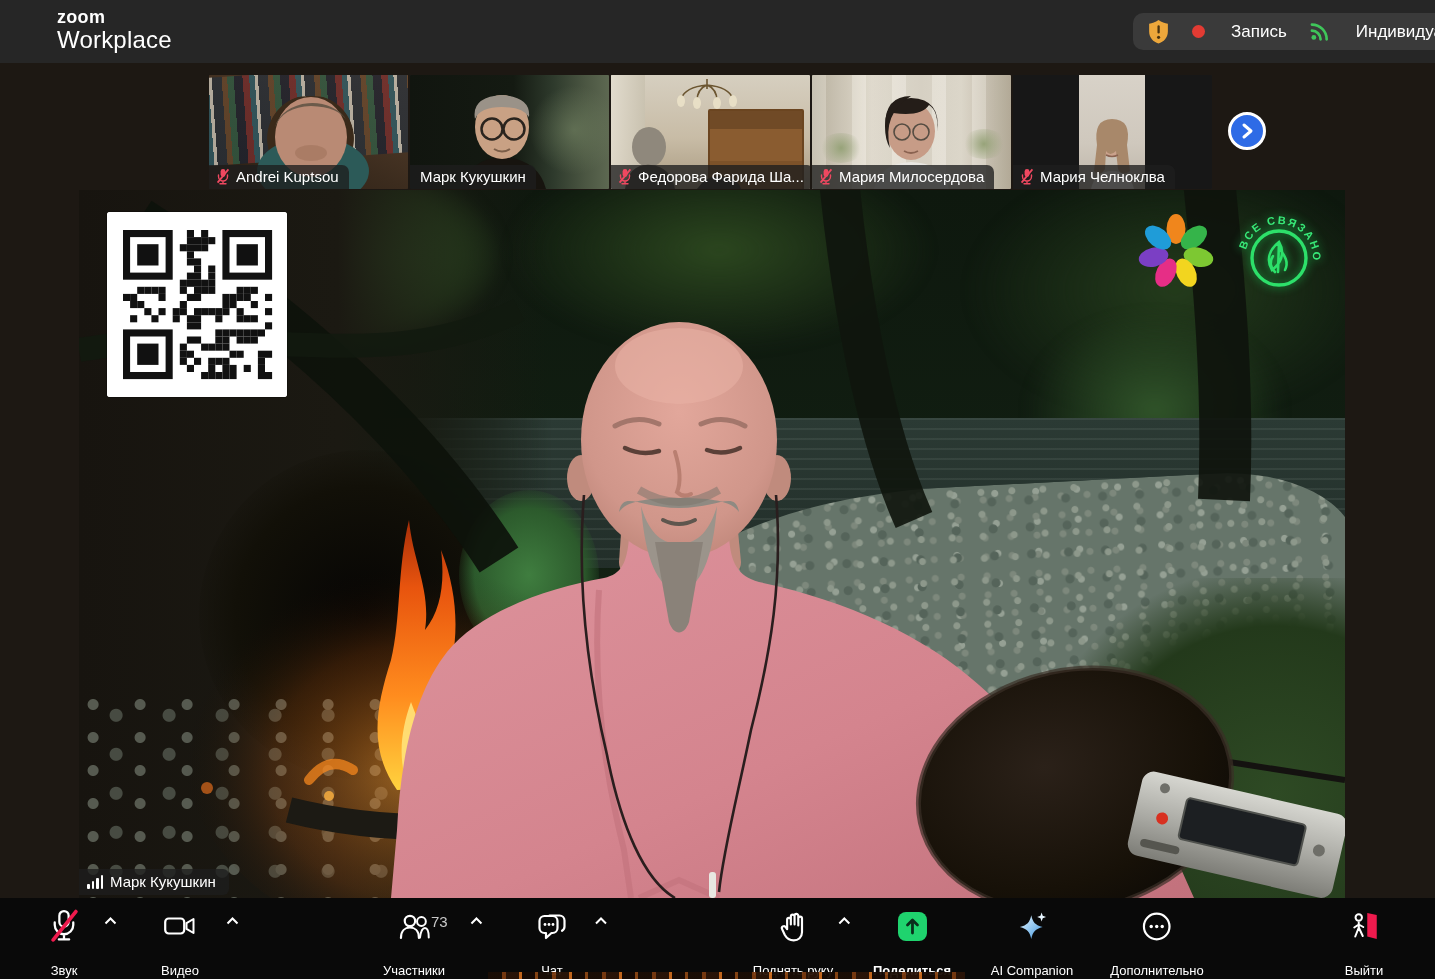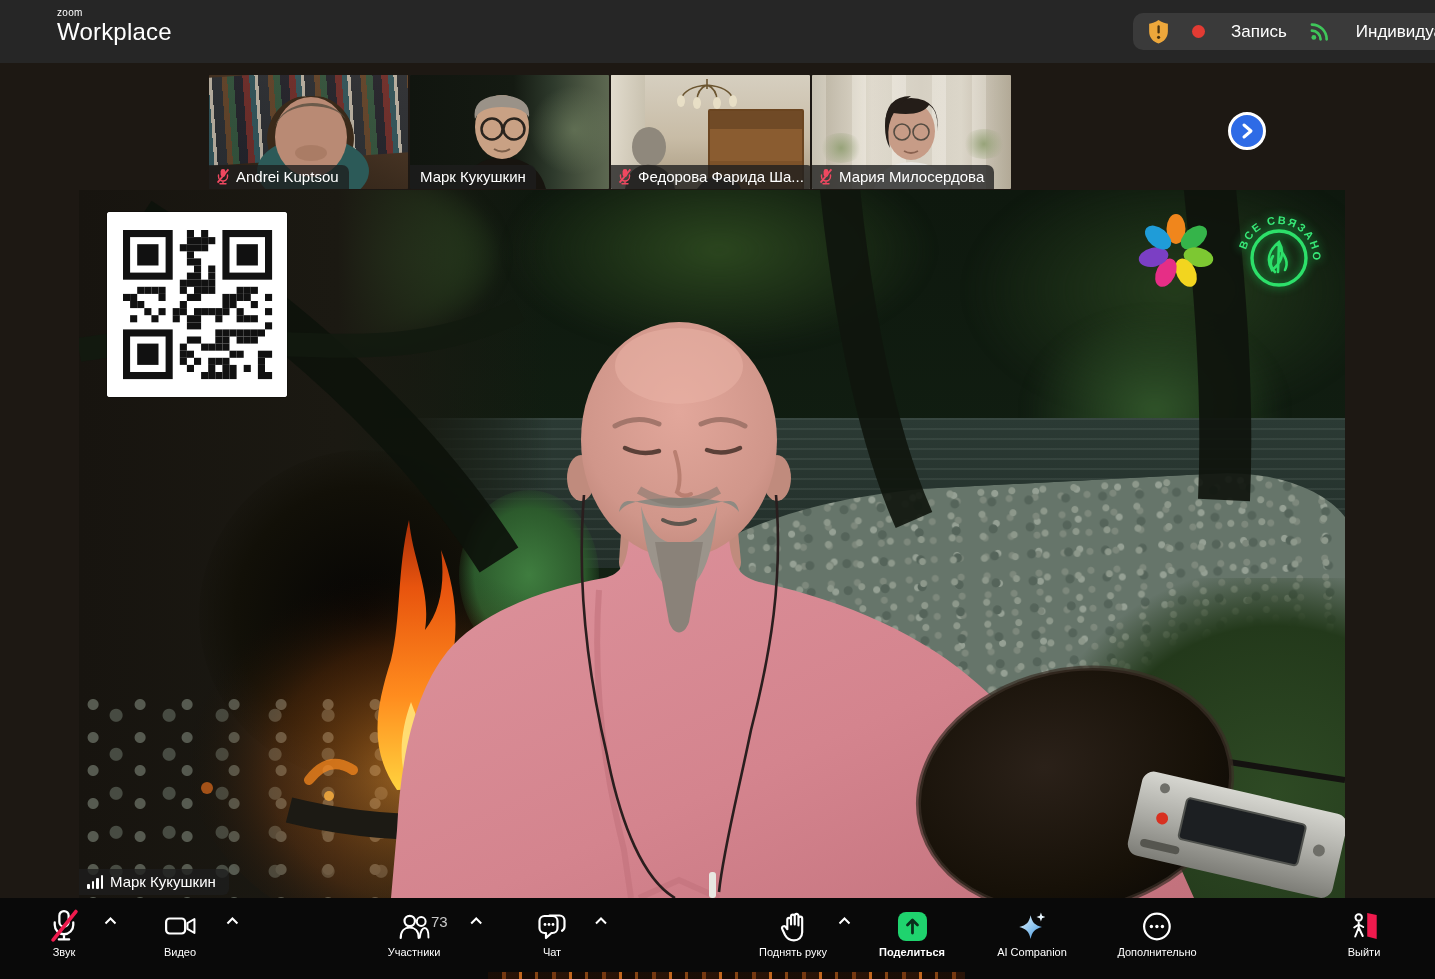--- a/index.html
+++ b/index.html
@@ -1,20 +1,20 @@
 <!DOCTYPE html>
 <html><head>
 <meta charset="utf-8">
 <style>
   html,body{margin:0;padding:0;background:#000;width:1435px;height:979px;overflow:hidden;
     font-family:"Liberation Sans",sans-serif;-webkit-font-smoothing:antialiased;}
   
   #topbar{position:absolute;left:0;top:0;width:1435px;height:63px;background:#262626;}
   #brand{position:absolute;left:57px;top:8px;color:#fff;line-height:1;}
-  #brand .small{font-size:10px;font-weight:400;letter-spacing:.3px;}
+  #brand .small{font-size:18px;font-weight:700;letter-spacing:.3px;}
   #brand .big{font-size:24px;font-weight:500;margin-top:2px;letter-spacing:.2px;}
   #top-pill{position:absolute;right:0;top:13px;height:37px;background:#3a3a3a;border-radius:10px 0 0 10px;
     display:flex;align-items:center;gap:22px;padding:0 6px 0 14px;color:#fff;font-size:17px;white-space:nowrap;overflow:hidden;width:282px;}
   .pill-group{display:flex;align-items:center;gap:26px;}
   .rec-dot{width:13px;height:13px;border-radius:50%;background:#e23b33;}
   
   #stage{position:absolute;left:0;top:63px;width:1435px;height:835px;background:#1d1813;}
   
   #filmstrip{position:absolute;left:209px;top:12px;display:flex;gap:2px;}
   .tile{width:199px;height:114px;position:relative;overflow:hidden;border-radius:1px;background:#222;}
@@ -67,21 +67,21 @@
   #neon{position:absolute;left:1152px;top:14px;width:96px;height:96px;filter:drop-shadow(0 0 5px #17b04a);}
   
   #speaker-tag{position:absolute;left:0;bottom:3px;display:flex;align-items:center;gap:7px;
     background:rgba(30,30,30,.78);border-radius:0 6px 6px 0;padding:4px 13px 5px 8px;color:#fff;font-size:15px;}
   .volbars{display:flex;align-items:flex-end;gap:2px;height:15px;}
   .volbars i{display:block;width:2.5px;background:#fff;border-radius:1px;}
   
   #toolbar{position:absolute;left:0;bottom:0;width:1435px;height:81px;background:#090909;}
   .tool{position:absolute;top:0;height:81px;transform:translateX(-50%);text-align:center;color:#fff;cursor:pointer;}
   .tool .ico{height:34px;margin-top:11px;display:flex;align-items:center;justify-content:center;}
-  .tool .lbl{font-size:11px;margin-top:3px;white-space:nowrap;}
+  .tool .lbl{font-size:13px;margin-top:20px;white-space:nowrap;}
   .tool .chev{position:absolute;top:19px;left:calc(50% + var(--chev,45px));}
   .tool .cnt{position:absolute;top:15px;left:calc(50% + 17px);font-size:15px;color:#c9c9c9;}
   #fire-sliver{position:absolute;left:488px;bottom:0;width:477px;height:7px;opacity:.95;
     background:repeating-linear-gradient(90deg,#1a0d05 0 14px,#7a3a10 14px 18px,#2a1408 18px 31px,#c96a1e 31px 34px,#160a04 34px 47px,#8a4513 47px 50px);}
   svg{display:block;}
 </style>
 </head>
 <body>
 
 <div id="topbar">
@@ -200,20 +200,39 @@
       <div class="tag">
         <svg width="14" height="17" viewBox="0 0 14 17">
             <rect x="4.6" y="1" width="4.8" height="8" rx="2.4" fill="#ef4860"></rect>
             <path d="M2.5,7 v1.5 a4.5,4.5 0 0 0 9,0 V7 M7,13 v2.5 M4,15.7 h6" stroke="#ef4860" stroke-width="1.4" fill="none" stroke-linecap="round"></path>
             <line x1="1.6" y1="14.6" x2="12.4" y2="1.4" stroke="#ef4860" stroke-width="1.8"></line>
           </svg>
         <span>Мария Милосердова</span>
       </div>
     </div>
 
+    <div class="tile t5">
+      <div class="scene">
+        <div class="strip"></div>
+        <svg class="tilesvg" viewBox="0 0 199 114">
+          <path d="M78,114 q4,-18 21,-18 q18,0 22,18 Z" fill="#efece6"></path>
+          <ellipse cx="99" cy="66" rx="13" ry="16" fill="#caa28c"></ellipse>
+          <path d="M84,70 q-4,-26 15,-26 q20,0 15,26 l3,26 q-8,6 -12,-2 l-2,-18 q-6,6 -10,0 l-1,18 q-5,8 -11,2 Z" fill="#a8886a"></path>
+          <path d="M93,80 q6,3 12,0" stroke="#8a6250" stroke-width="1.5" fill="none"></path>
+        </svg>
+      </div>
+      <div class="tag">
+        <svg width="14" height="17" viewBox="0 0 14 17">
+            <rect x="4.6" y="1" width="4.8" height="8" rx="2.4" fill="#ef4860"></rect>
+            <path d="M2.5,7 v1.5 a4.5,4.5 0 0 0 9,0 V7 M7,13 v2.5 M4,15.7 h6" stroke="#ef4860" stroke-width="1.4" fill="none" stroke-linecap="round"></path>
+            <line x1="1.6" y1="14.6" x2="12.4" y2="1.4" stroke="#ef4860" stroke-width="1.8"></line>
+          </svg>
+        <span>Мария Челноклва</span>
+      </div>
+    </div>
   </div>
 
   <div id="next-btn">
     <svg width="16" height="18" viewBox="0 0 16 18">
         <polyline points="5,3 12,9 5,15" fill="none" stroke="#fff" stroke-width="3" stroke-linecap="round" stroke-linejoin="round"></polyline>
       </svg>
   </div>
 
   <div id="video">
     <div class="layer" id="foliage-base"></div>

